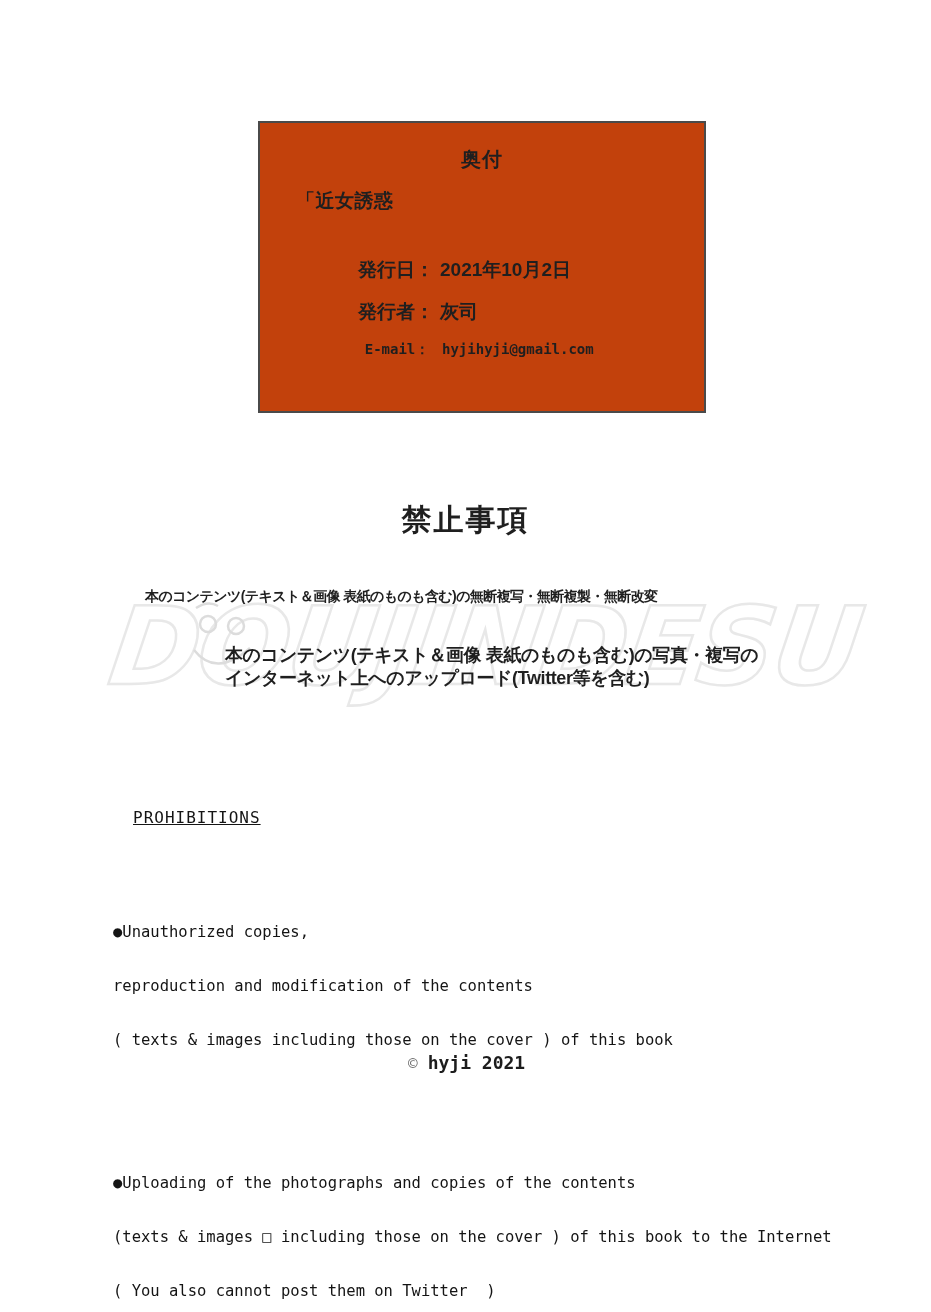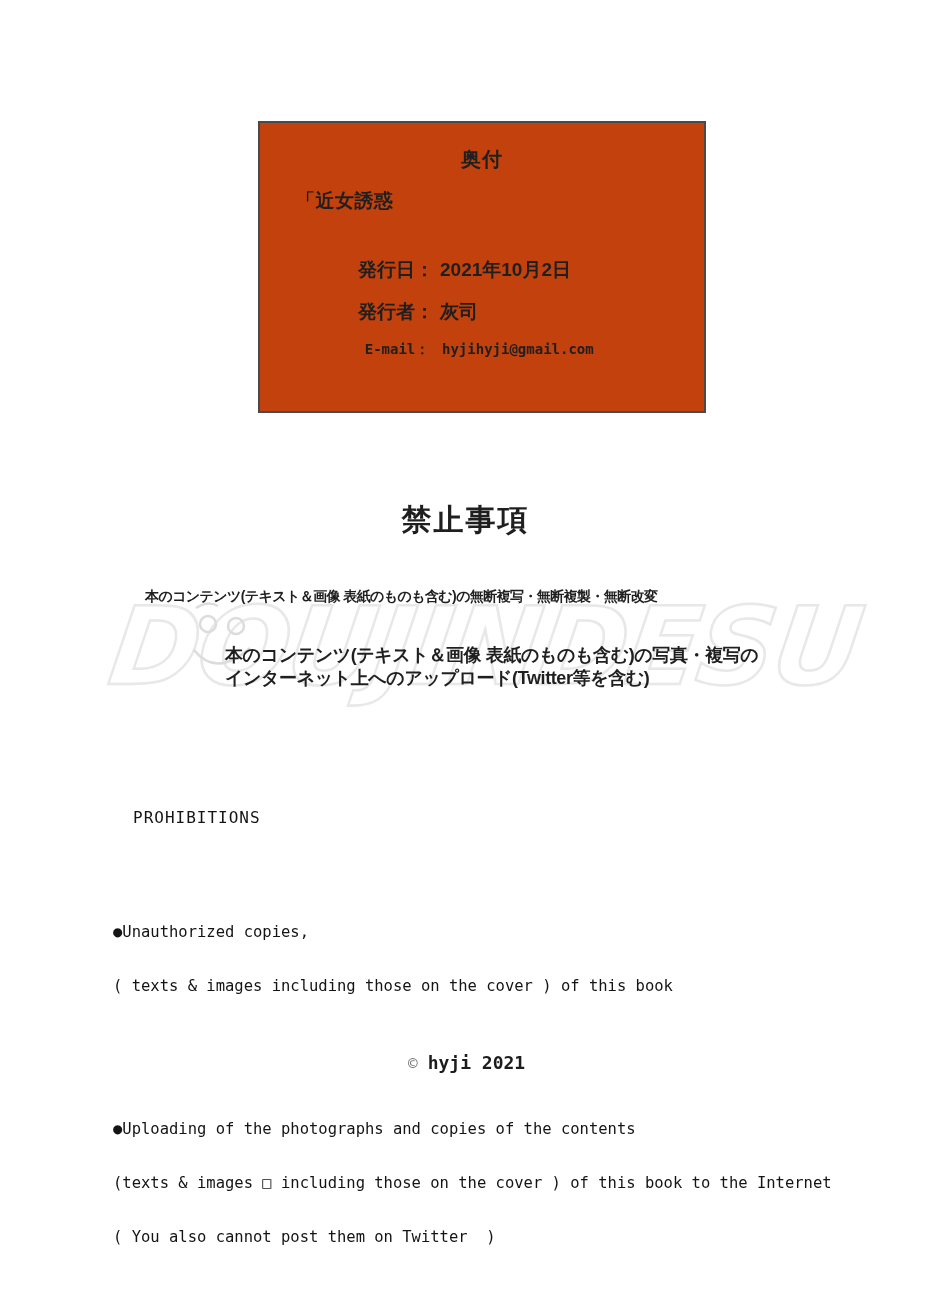--- a/index.html
+++ b/index.html
@@ -101,20 +101,21 @@
     font-size: 15.5px;
     line-height: 18px;
     color: #141414;
     white-space: pre;
   }
   .en-heading {
     margin-left: 20px;
     font-size: 16px;
     letter-spacing: 1px;
     margin-bottom: 24px;
+    text-decoration: underline;
   }
   .en-item { margin-bottom: 17px; }
   .en-item div { white-space: pre; }
 
   
   .copyright {
     position: absolute;
     left: 408px; top: 1052px;
     font-family: "DejaVu Sans Mono", "Liberation Mono", monospace;
     font-size: 18px;
@@ -173,20 +174,21 @@
 
   <div class="jp-item2">
     <div>本のコンテンツ(テキスト＆画像 表紙のものも含む)の写真・複写の</div>
     <div>インターネット上へのアップロード(Twitter等を含む)</div>
   </div>
 
   <div class="en-block">
     <div class="en-heading">PROHIBITIONS</div>
     <div class="en-item">
       <div>●Unauthorized copies,</div>
+      <div>reproduction and modification of the contents</div>
       <div>( texts &amp; images including those on the cover ) of this book</div>
     </div>
     <div class="en-item">
       <div>●Uploading of the photographs and copies of the contents</div>
       <div>(texts &amp; images □ including those on the cover ) of this book to the Internet</div>
       <div>( You also cannot post them on Twitter  )</div>
     </div>
   </div>
 
   <div class="copyright">

